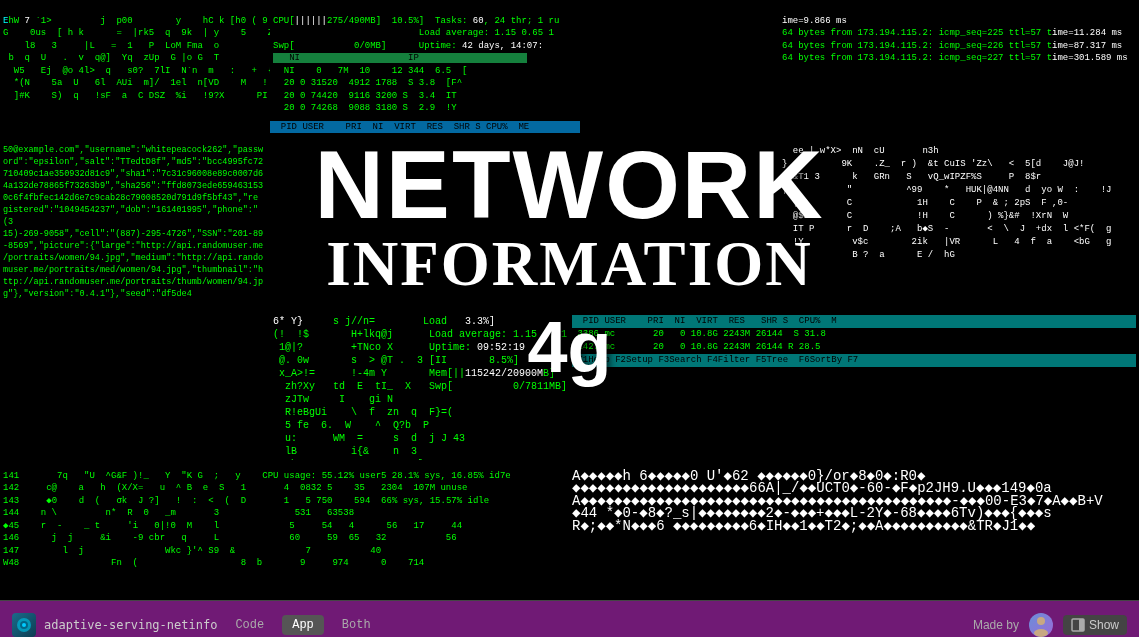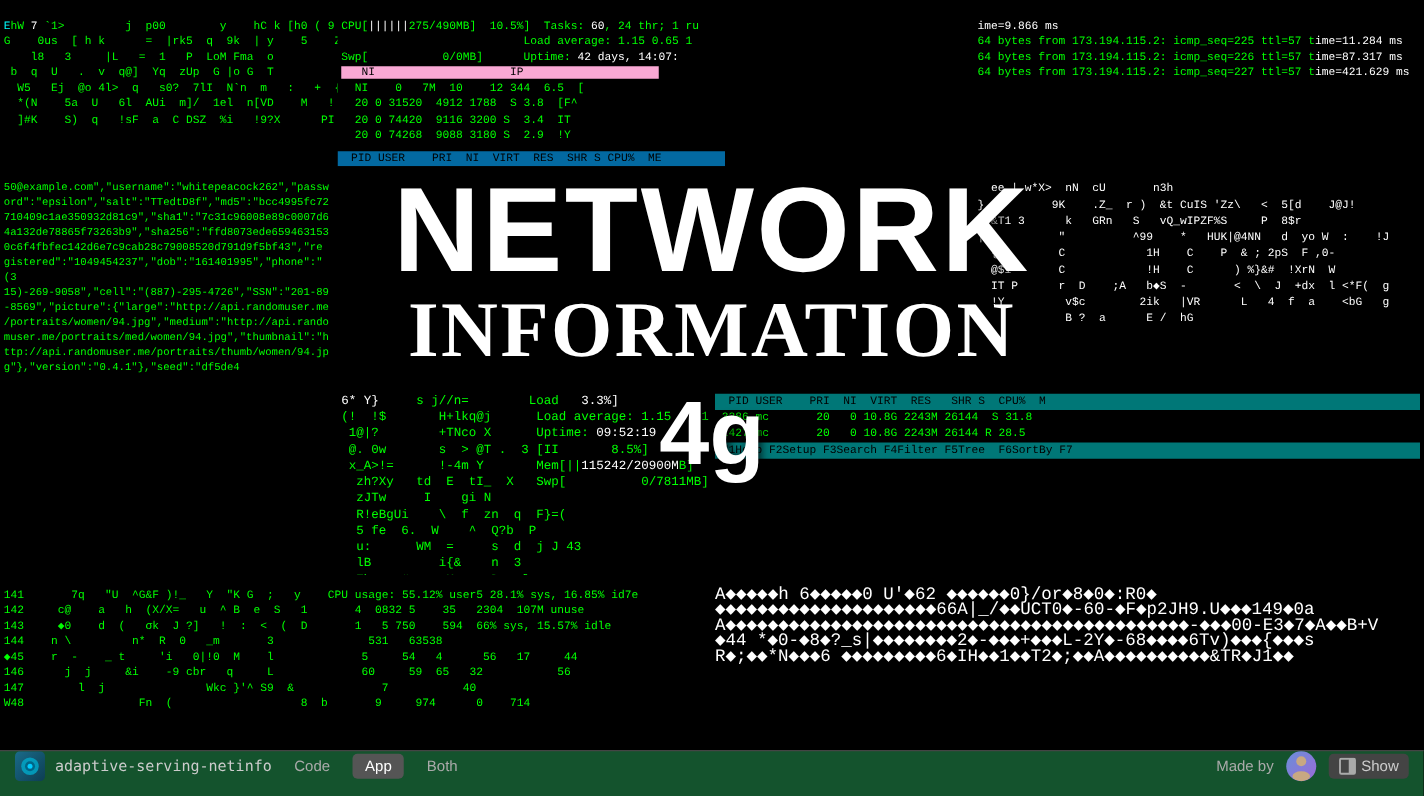--- a/index.html
+++ b/index.html
@@ -67,23 +67,23 @@
       font-family: Arial, sans-serif;
     }
 
     
     .toolbar {
       position: absolute;
       bottom: 0;
       left: 0;
       width: 100%;
       height: 37px;
-      background: #14532d;
-      display: flex;
-      align-items: flex-start;
+      background: #701a75;
+      display: flex;
+      align-items: flex-end;
       padding: 0 12px;
       border-top: 1px solid #444;
       z-index: 10;
     }
 
     .toolbar-left {
       display: flex;
       align-items: center;
       gap: 8px;
       flex: 1;
@@ -112,21 +112,21 @@
     .app-name {
       color: #ccc;
       font-size: 12px;
       font-family: monospace;
     }
 
     .tab-btn {
       padding: 3px 10px;
       border-radius: 4px;
       font-size: 12px;
-      font-family: Liberation Sans, sans-serif;
+      font-family: Liberation Mono, monospace;
       cursor: pointer;
       border: none;
       background: transparent;
       color: #aaa;
     }
 
     .tab-btn.active {
       background: #555;
       color: #fff;
     }
@@ -184,32 +184,32 @@
  b  q  U   .  v  q@]  Yq  zUp  G |o G  T              /    SwQT :
   W5   Ej  @o 4l&gt;  q   s0?  7lI  N`n  m   :   +  {  \
   *(N    5a  U   6l  AUi  m]/  1el  n[VD    M   !  N3   8x j v E
   ]#K    S)  q   !sF  a  C DSZ  %i   !9?X      PI  Z f  b
   </div>
 
   <div style="position:absolute;top:0;left:270px;width:300px;height:130px;overflow:hidden;padding:2px 3px;font-size:9px;line-height:12.5px;color:#00ff00;font-family:'Courier New',monospace;white-space:pre;">
 CPU[<span style="color:#fff;">||||||</span>275/<span style="color:#00ff00">490</span>MB]  10.5<span style="color:#00ff00">%</span>]  Tasks: <span style="color:#fff;">60</span>, 24 thr; 1 ru
                            Load average: 1.15 0.65 1
 Swp[           0/0MB]      Uptime: <span style="color:#fff;">42 days, 14:07:</span>
-<span style="color:#000;background:#f9a8d4">   NI                    IP                    </span>
+<span style="color:#000;background:#15803d">   NI                    IP                    </span>
   NI    0   7M  10    12 344  6.5  [
   20 0 31520  4912 1788  S 3.8  [F^
   20 0 74420  9116 3200 S  3.4  IT
   20 0 74268  9088 3180 S  2.9  !Y
   </div>
 
   <div style="position:absolute;top:0;right:0;width:360px;height:130px;overflow:hidden;padding:2px 3px;font-size:9px;line-height:12.5px;color:#00ff00;font-family:'Courier New',monospace;white-space:pre;margin-left:48px;">
 <span style="color:#fff;">ime=9.866 ms</span>
 64 bytes from 173.194.115.2: icmp_seq=225 ttl=57 t<span style="color:#fff;">ime=11.284 ms</span>
 64 bytes from 173.194.115.2: icmp_seq=226 ttl=57 t<span style="color:#fff;">ime=87.317 ms</span>
-64 bytes from 173.194.115.2: icmp_seq=227 ttl=57 t<span style="color:#fff;">ime=421.629 ms</span>
+64 bytes from 173.194.115.2: icmp_seq=227 ttl=57 t<span style="color:#fff;">ime=301.589 ms</span>
   </div>
 
   <div style="position:absolute;top:108px;left:270px;width:310px;height:25px;overflow:hidden;font-size:9px;line-height:12.5px;font-family:'Courier New',monospace;white-space:pre;">
 <span style="background:#0369a1;color:#000;display:inline-block;width:310px;">  PID USER    PRI  NI  VIRT  RES  SHR S CPU%  ME</span>
   210 root     79   0  4144M  239M    0 S  4.0  2
   252 root     31   0  3478M  130M    0 S  0.0  1
    52 root     31   0  2554M  104M    0 S  0.0  1
 
   </div>
 

